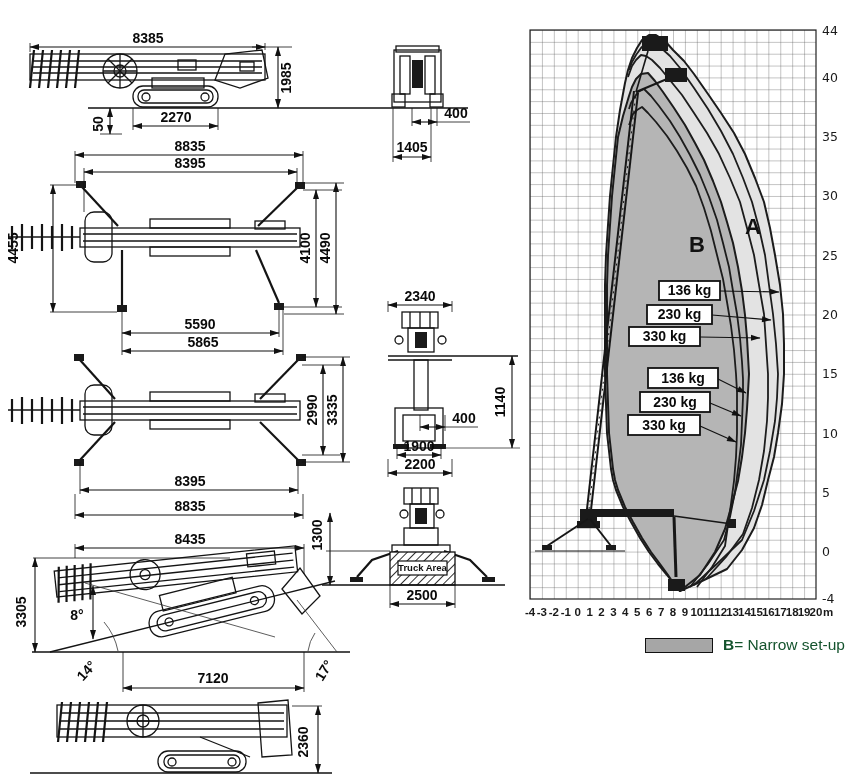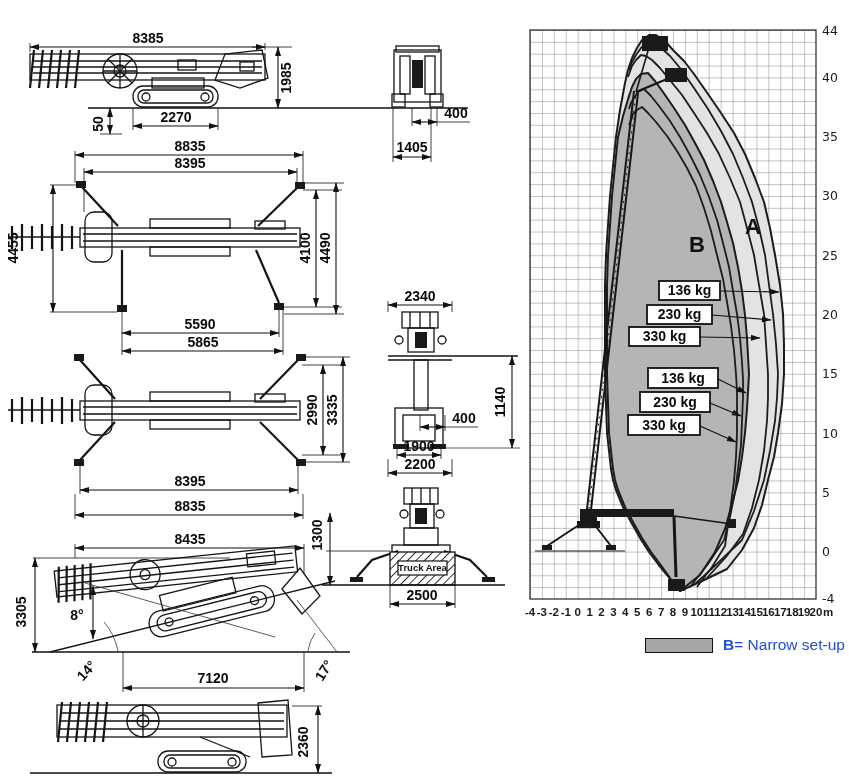--- a/index.html
+++ b/index.html
@@ -21,21 +21,21 @@
   .ytick{font:12.5px "DejaVu Sans",sans-serif;fill:#1a1a1a;text-anchor:start;}
   .load{font:bold 14px "Liberation Sans",sans-serif;fill:#0a0a0a;text-anchor:middle;}
   .zone{font:bold 22px "Liberation Sans",sans-serif;fill:#111;text-anchor:middle;}
   .ta{font:bold 9.5px "Liberation Sans",sans-serif;fill:#111;text-anchor:middle;}
   .env{stroke:#1c1c1c;stroke-width:2;stroke-linejoin:round;}
   .envs{stroke:#1c1c1c;stroke-width:1.8;fill:none;stroke-linejoin:round;}
   .al{stroke:#111;stroke-width:1.2;fill:none;}
   .lbox{fill:#fff;stroke:#111;stroke-width:1.8;}
   
   .legend{position:absolute;left:645px;top:636px;display:flex;flex-direction:column;gap:8px;}
-  .legrow{display:flex;align-items:center;gap:10px;font-size:15.5px;color:#1d4ed8;}
+  .legrow{display:flex;align-items:center;gap:10px;font-size:15.5px;color:#14532d;}
   .sw{width:66px;height:13px;border:1.6px solid #111;display:inline-block;}
   .legrow b{font-weight:bold;}
 </style>
 </head>
 <body>
 
 <div class="canvas">
 <svg width="849" height="782" viewBox="0 0 849 782">
   <defs>
     <marker id="arr" markerWidth="11" markerHeight="8" refX="9.5" refY="4" orient="auto-start-reverse" markerUnits="userSpaceOnUse">

